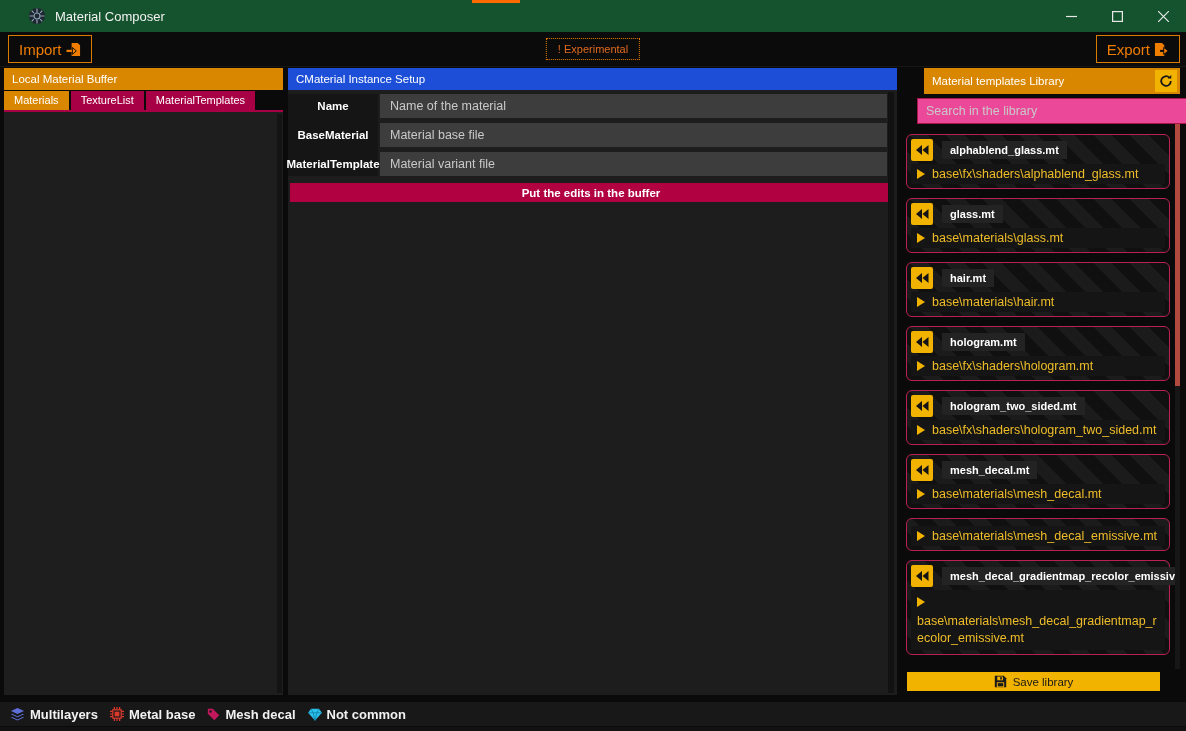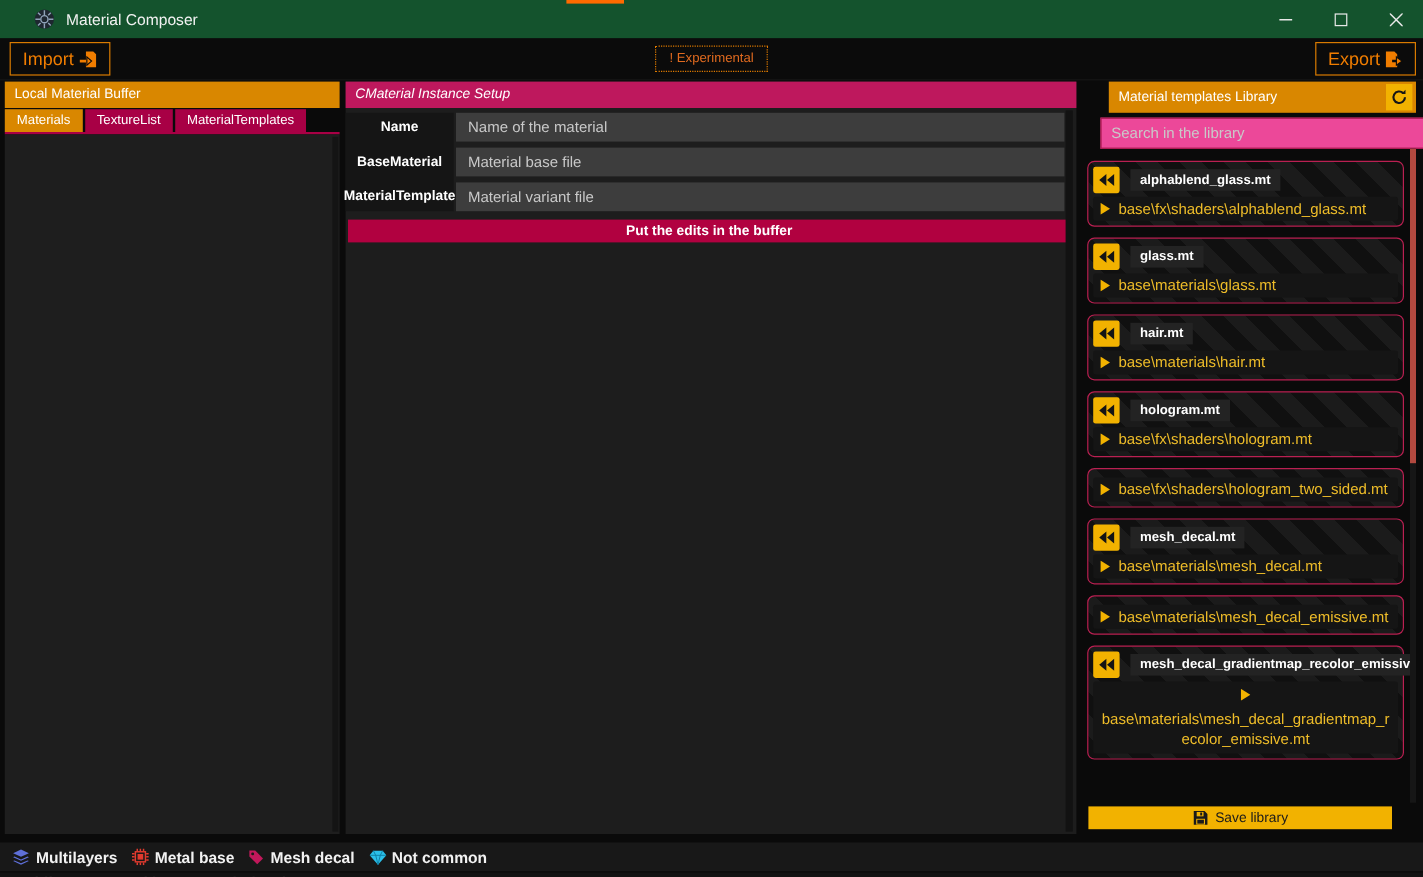--- a/index.html
+++ b/index.html
@@ -26,21 +26,21 @@
                 border:1px dotted #E07B00;color:#E06A1F;font-size:11px;padding:4px 11px;}
 
   
   .panel{position:absolute;top:68px;height:627px;box-sizing:border-box;display:flex;flex-direction:column;}
   .panel.left{left:4px;width:279px;}
   .panel.center{left:288px;width:609px;background:#1D1D1D;}
   .panel.right{left:905px;width:275px;}
 
   .phead{height:22px;line-height:22px;padding-left:8px;font-size:11.5px;color:#FFF;flex:none;}
   .panel.left .phead{background:#D98700;}
-  .panel.center .phead{background:#be185d;font-style:italic;}
+  .panel.center .phead{background:#1d4ed8;}
   .libhead{height:26px;background:#D98700;display:flex;align-items:center;
            justify-content:space-between;padding:0 3px 0 8px;color:#FFF;font-size:11.5px;flex:none;margin-left:19px;}
   .refreshbtn{width:22px;height:22px;background:#F2B200;border:none;display:flex;align-items:center;
               justify-content:center;cursor:pointer;padding:0;}
 
   
   .tabs{display:flex;gap:2px;margin-top:1px;border-bottom:2px solid #A80045;flex:none;}
   .tab{padding:0 10px;height:19px;line-height:19px;font-size:11px;color:#FFF;background:#A80045;cursor:pointer;}
   .tab.active{background:#D98700;}
   .left-body{flex:1;background:#1E1E1E;position:relative;}
@@ -57,21 +57,21 @@
   input::placeholder{color:#C9C9C9;opacity:1;}
   .submit{height:19px;margin:2px 5px 0 2px;background:#B10140;border:none;color:#FFF;
           font-size:11.5px;font-weight:bold;font-family:inherit;cursor:pointer;}
   .center-scroll{position:absolute;right:3px;top:24px;bottom:2px;width:6px;background:#121212;}
 
   
   .search{height:26px;margin:4px 12px;background:#ec4899;border:1px solid #A8174C;color:#EEE;
           font-size:12.5px;padding:0 8px;box-sizing:border-box;font-family:inherit;outline:none;width:100%;}
   .list{flex:1;position:relative;display:flex;flex-direction:column;gap:9px;padding:6px 10px 0 1px;overflow:hidden;}
   .card{border:1px solid #BA2052;border-radius:6px;padding:4px;flex:none;cursor:pointer;
-        background:repeating-linear-gradient(45deg,#101010 0 13px,#1B1B1B 13px 26px);text-align:center;}
+        background:repeating-linear-gradient(45deg,#101010 0 13px,#1B1B1B 13px 26px);}
   .cardtop{display:flex;align-items:center;gap:9px;height:22px;}
   .rewind{width:22px;height:22px;background:#F2B200;border:none;border-radius:2px;flex:none;
           display:flex;align-items:center;justify-content:center;cursor:pointer;padding:0;}
   .chip{background:#232323;color:#FFF;font-weight:bold;font-size:11px;padding:3px 8px;}
   .pathrow{margin-top:3px;background:#151515;border-radius:2px;padding:3px 6px;display:flex;
            align-items:center;gap:7px;min-height:14px;}
   .pathtext{color:#EFBD29;font-size:12.5px;}
   .card.tall .pathrow{display:block;}
   .card.tall .pathtext{display:block;line-height:17px;word-break:break-all;margin-top:2px;}
   .savebtn{height:19px;margin:12px 10px 4px 1px;background:#F2B200;border:none;color:#1A1A1A;
@@ -257,20 +257,29 @@
         </div>
         <div class="pathrow">
           <svg width="8" height="10" viewBox="0 0 8 10">
               <path d="M0 0v10l8-5z" fill="#F2B200"></path>
             </svg>
           <span class="pathtext">base\fx\shaders\hologram.mt</span>
         </div>
       </div>
 
       <div class="card">
+        <div class="cardtop">
+          <button class="rewind">
+            <svg width="14" height="12" viewBox="0 0 14 12">
+                <path d="M7 1v10L1 6z" fill="#141414"></path>
+                <path d="M13.5 1v10L7.5 6z" fill="#141414"></path>
+              </svg>
+          </button>
+          <span class="chip">hologram_two_sided.mt</span>
+        </div>
         <div class="pathrow">
           <svg width="8" height="10" viewBox="0 0 8 10">
               <path d="M0 0v10l8-5z" fill="#F2B200"></path>
             </svg>
           <span class="pathtext">base\fx\shaders\hologram_two_sided.mt</span>
         </div>
       </div>
 
       <div class="card">
         <div class="cardtop">

